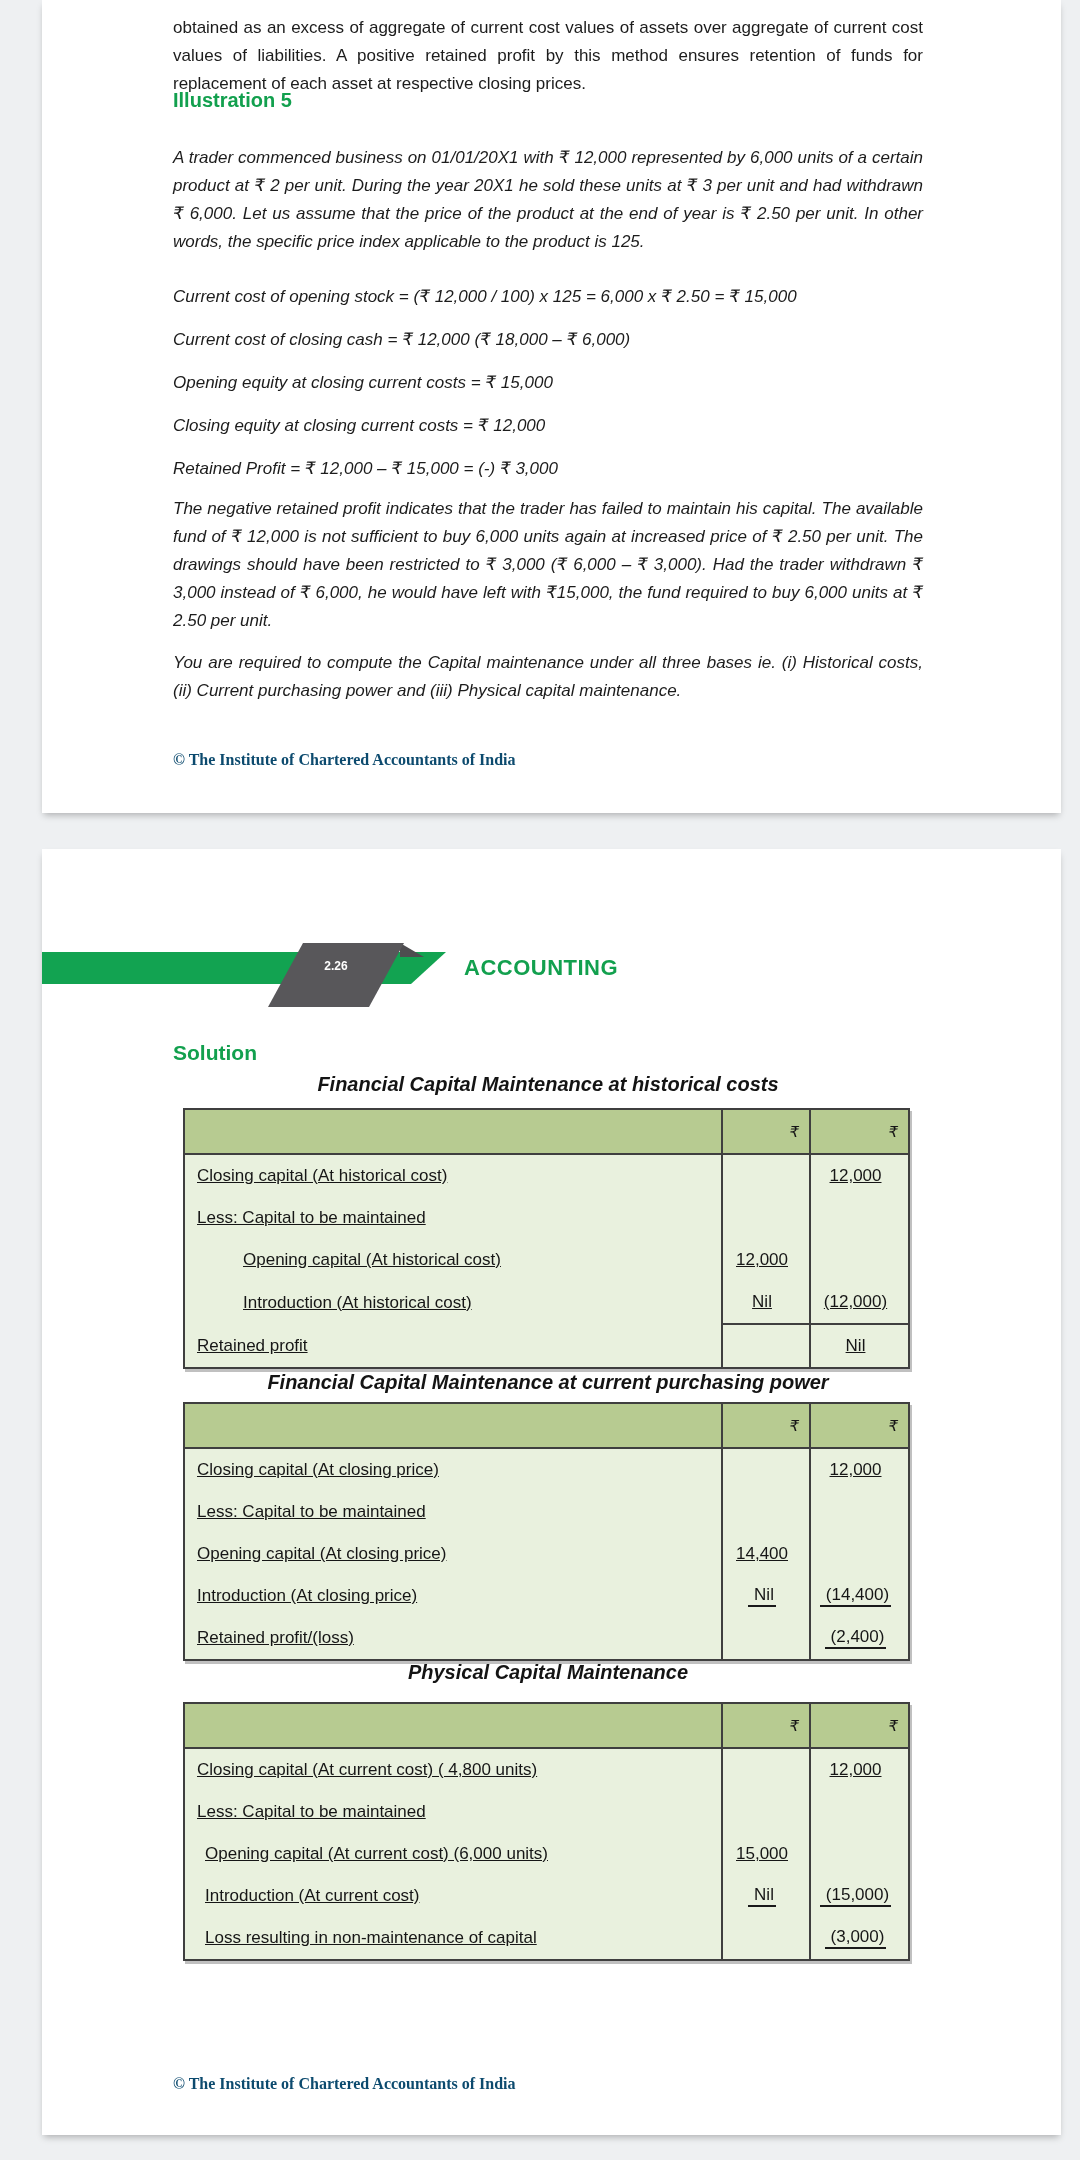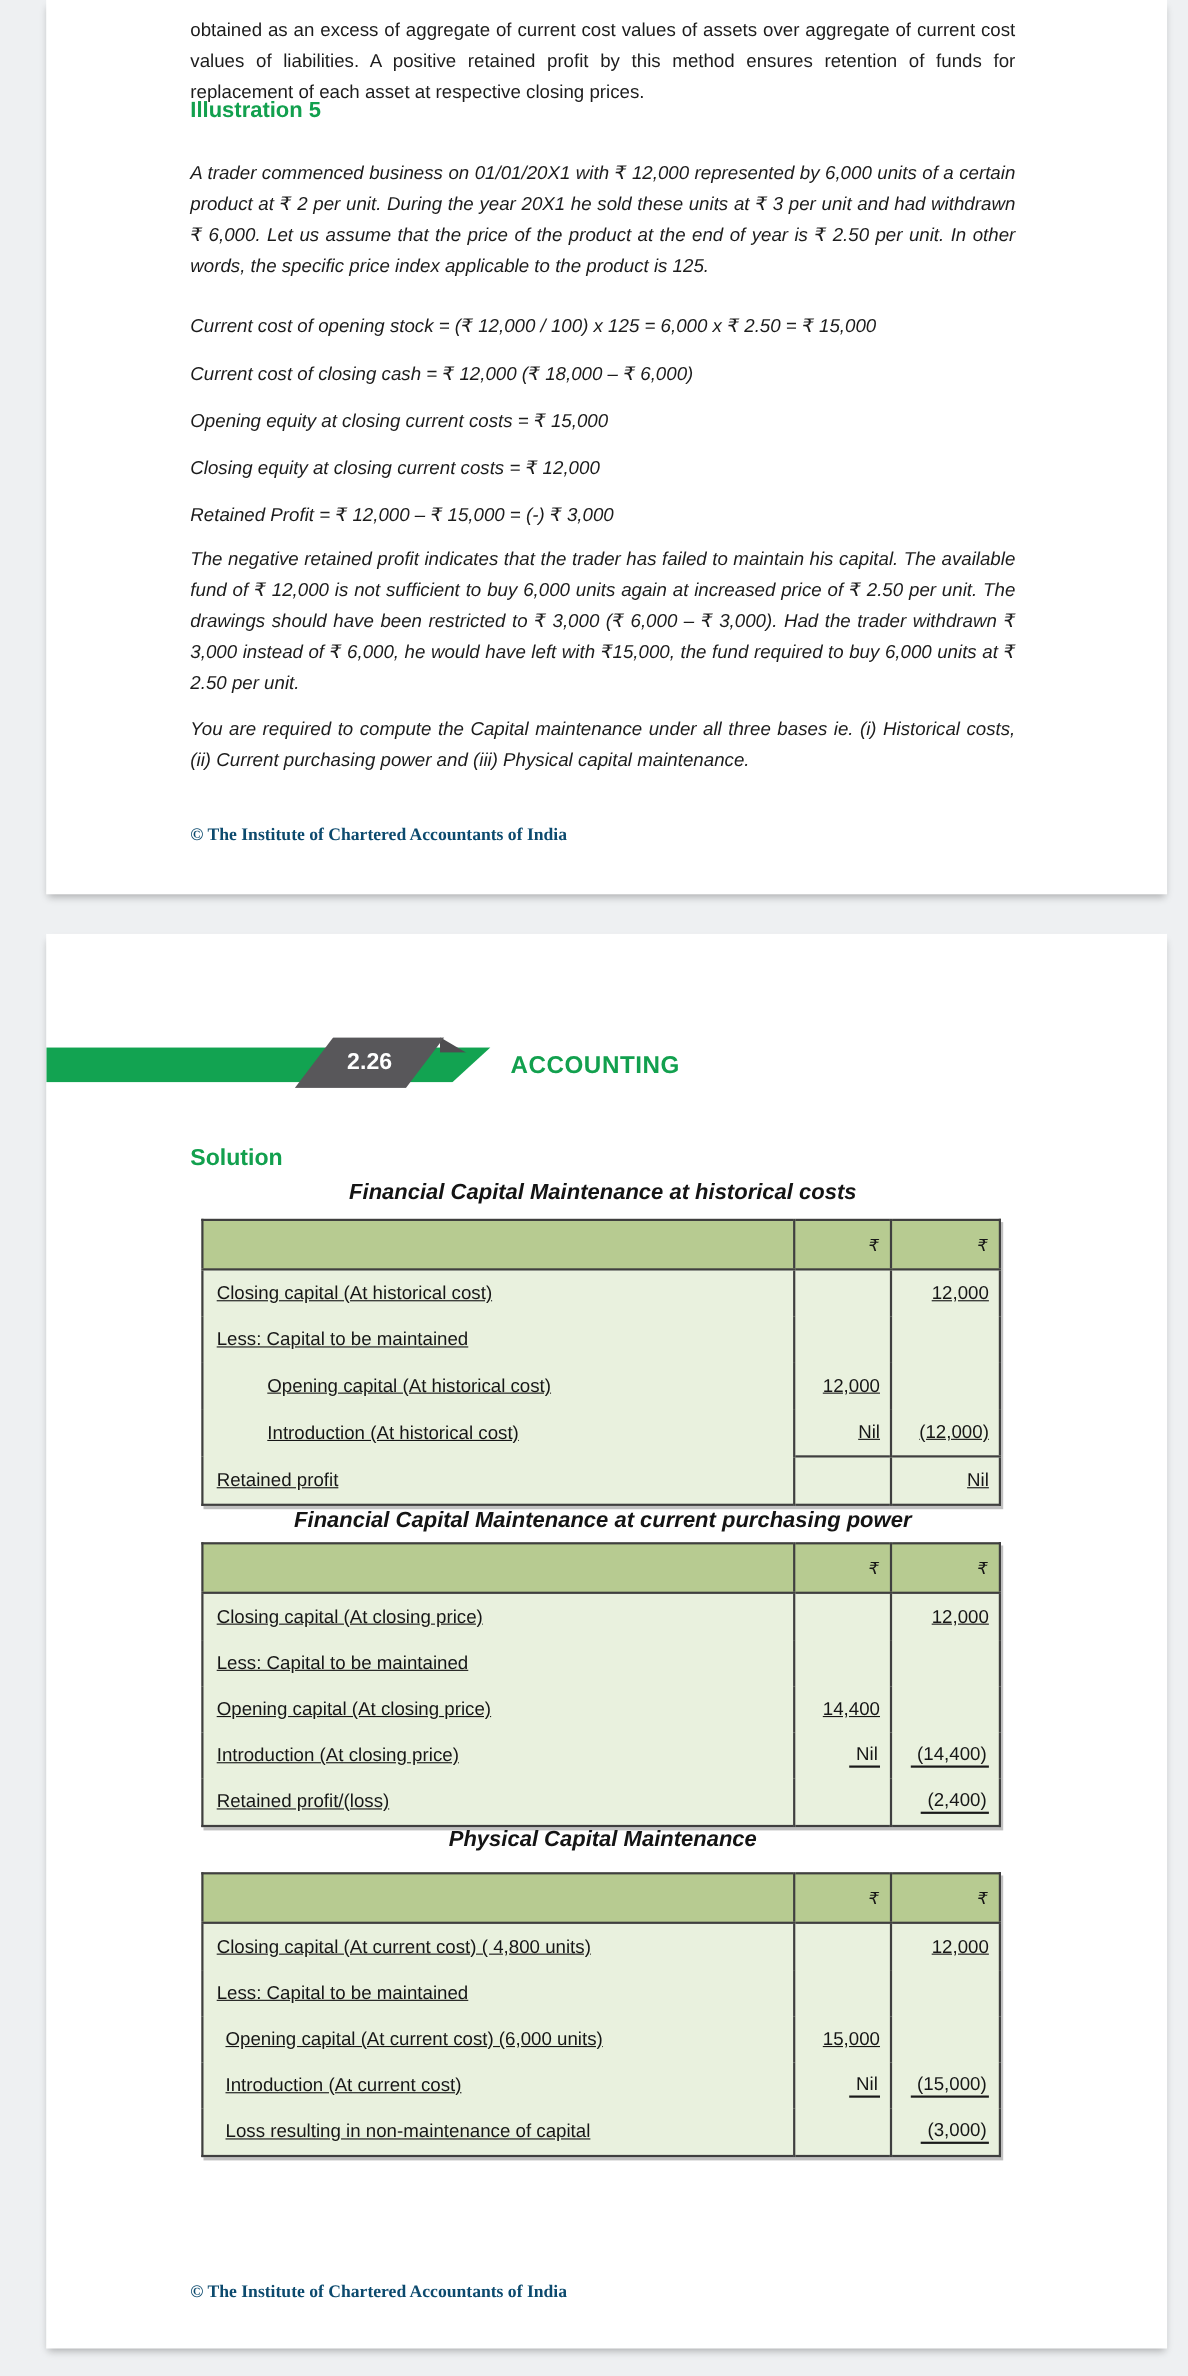--- a/index.html
+++ b/index.html
@@ -40,25 +40,25 @@
     -webkit-clip-path:polygon(0 0,100% 0,calc(100% - 35px) 100%,0 100%);
     clip-path:polygon(0 0,100% 0,calc(100% - 35px) 100%,0 100%);
   }
   .banner-fold{
     position:absolute;left:358px;top:94px;width:24px;height:14px;
     background:#4e4d50;
     -webkit-clip-path:polygon(0 0,100% 100%,0 100%);
     clip-path:polygon(0 0,100% 100%,0 100%);
   }
   .banner-plate{
-    position:absolute;left:226px;top:94px;width:136px;height:46px;
+    position:absolute;left:226px;top:94px;width:136px;height:64px;
     background:#58575a;
     -webkit-clip-path:polygon(35px 0,100% 0,calc(100% - 35px) 100%,0 100%);
     clip-path:polygon(35px 0,100% 0,calc(100% - 35px) 100%,0 100%);
-    color:#ffffff;font-weight:bold;font-size:21px;line-height:46px;text-align:center;
+    color:#ffffff;font-weight:bold;font-size:12px;line-height:46px;text-align:center;
   }
   .banner-title{
     position:absolute;left:422px;top:103px;height:32px;line-height:32px;
     color:#12a04e;font-weight:bold;font-size:22px;letter-spacing:0.5px;white-space:nowrap;
   }
 
   
   table.fin{
     position:absolute;left:141px;
     width:727px;border-collapse:collapse;table-layout:fixed;
@@ -70,21 +70,21 @@
     background:#b7cb91;height:41px;
     border-bottom:2px solid #3f3f3f;
     font-weight:normal;
   }
   table.fin td{height:40px;vertical-align:middle;text-decoration:underline;}
   table.fin .lbl{padding-left:12px;text-align:left;}
   table.fin .ind{padding-left:58px;}
   table.fin .ind-sm{padding-left:20px;}
   table.fin .c1{border-left:2px solid #3f3f3f;}
   table.fin .c2{border-left:2px solid #3f3f3f;}
-  table.fin .num{text-align:right;padding-right:9px;}
+  table.fin .num{text-align:center;padding-right:9px;}
   table.fin .rupee{
     font-style:italic;font-family:"DejaVu Sans",sans-serif;font-size:15px;
     text-align:right;padding-right:10px;
   }
   table.fin .sumline{border-top:2px solid #3f3f3f;}
   .u{border-bottom:2px solid #1a1a1a;padding:0 2px 1px 6px;display:inline-block;line-height:19px;}
 </style>
 </head>
 <body>
 

